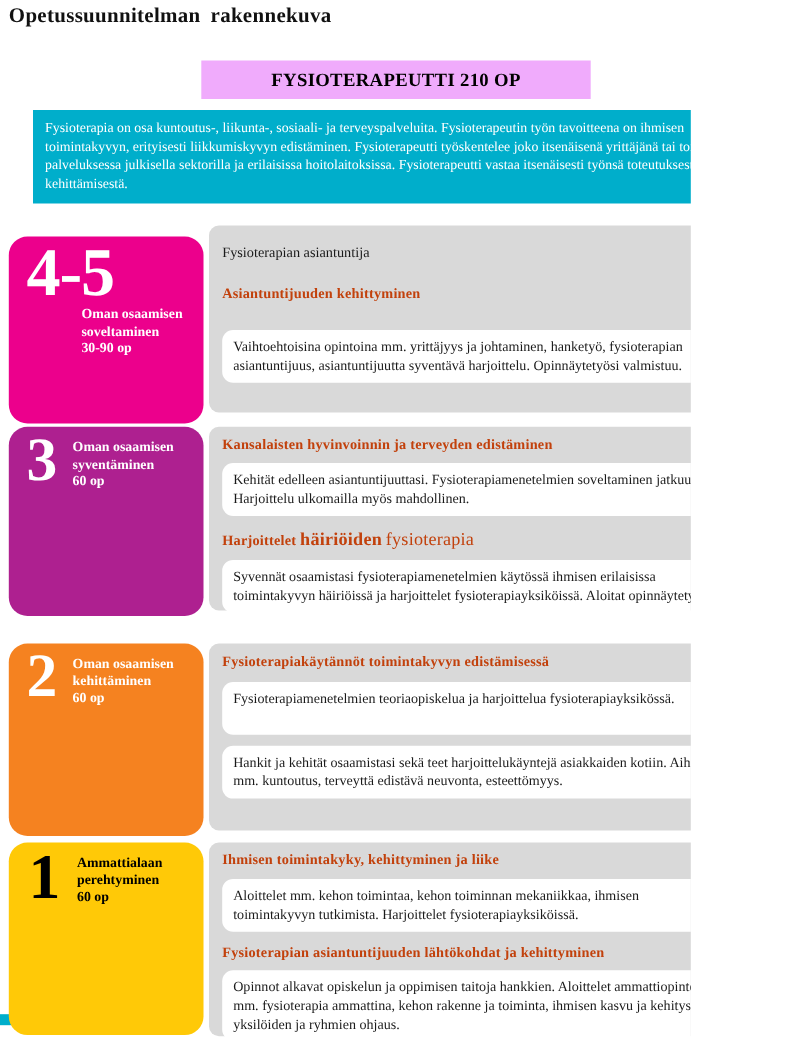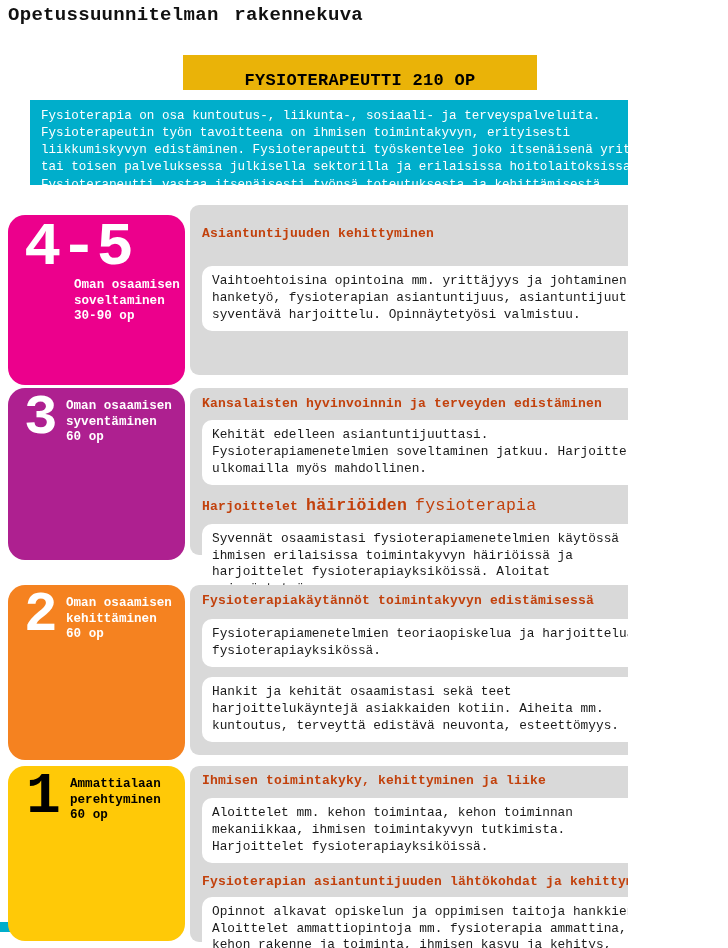--- a/index.html
+++ b/index.html
@@ -1,30 +1,30 @@
 <!DOCTYPE html>
 <html><head>
 <meta charset="utf-8">
 <style>
   * { margin:0; padding:0; box-sizing:border-box; }
   html,body { background:#fff; }
   .page {
     position:relative; width:628px; height:948px; overflow:hidden;
-    background:#fff; font-family:Liberation Mono, monospace;
+    background:#fff; font-family:Liberation Serif, serif;
     color:#1a1a1a;
     padding-left:29px;
   }
   .page-title {
     position:absolute; left:8px; top:4px;
     font-size:19px; font-weight:bold; color:#111; letter-spacing:.3px;
     word-spacing:4px;
   }
   .banner {
     position:absolute; left:183px; top:55px; width:354px; height:35px;
-    background:#eab308; display:flex; align-items:flex-end; justify-content:center;
+    background:#f0abfc; display:flex; align-items:center; justify-content:center;
     font-size:17px; font-weight:bold; color:#000; letter-spacing:.3px;
   }
   .intro {
     position:absolute; left:30px; top:100px; width:660px; height:85px;
     background:#00aecb; color:#fff; font-size:12.6px; line-height:1.36;
     padding:8px 11px;
   }
   .cyan-peek { position:absolute; left:0; top:922px; width:36px; height:10px; background:#00aecb; }
 
   .row { position:absolute; left:0; width:728px; }
@@ -116,20 +116,21 @@
   <div class="cyan-peek"></div>
 
   <div class="row" id="row45">
     <div class="card">
       <div class="num">4-5</div>
       <div class="lbl">Oman osaamisen
 soveltaminen
 30-90 op</div>
     </div>
     <div class="panel">
+      <div class="eyebrow">Fysioterapian asiantuntija</div>
       <div class="heading">Asiantuntijuuden kehittyminen</div>
       <div class="box">Vaihtoehtoisina opintoina mm. yrittäjyys ja johtaminen, hanketyö, fysioterapian asiantuntijuus, asiantuntijuutta syventävä harjoittelu. Opinnäytetyösi valmistuu.</div>
       <div class="arrow">
         <div class="head"></div>
         <div class="shaft"></div>
       </div>
     </div>
   </div>
 
   <div class="row" id="row3">

